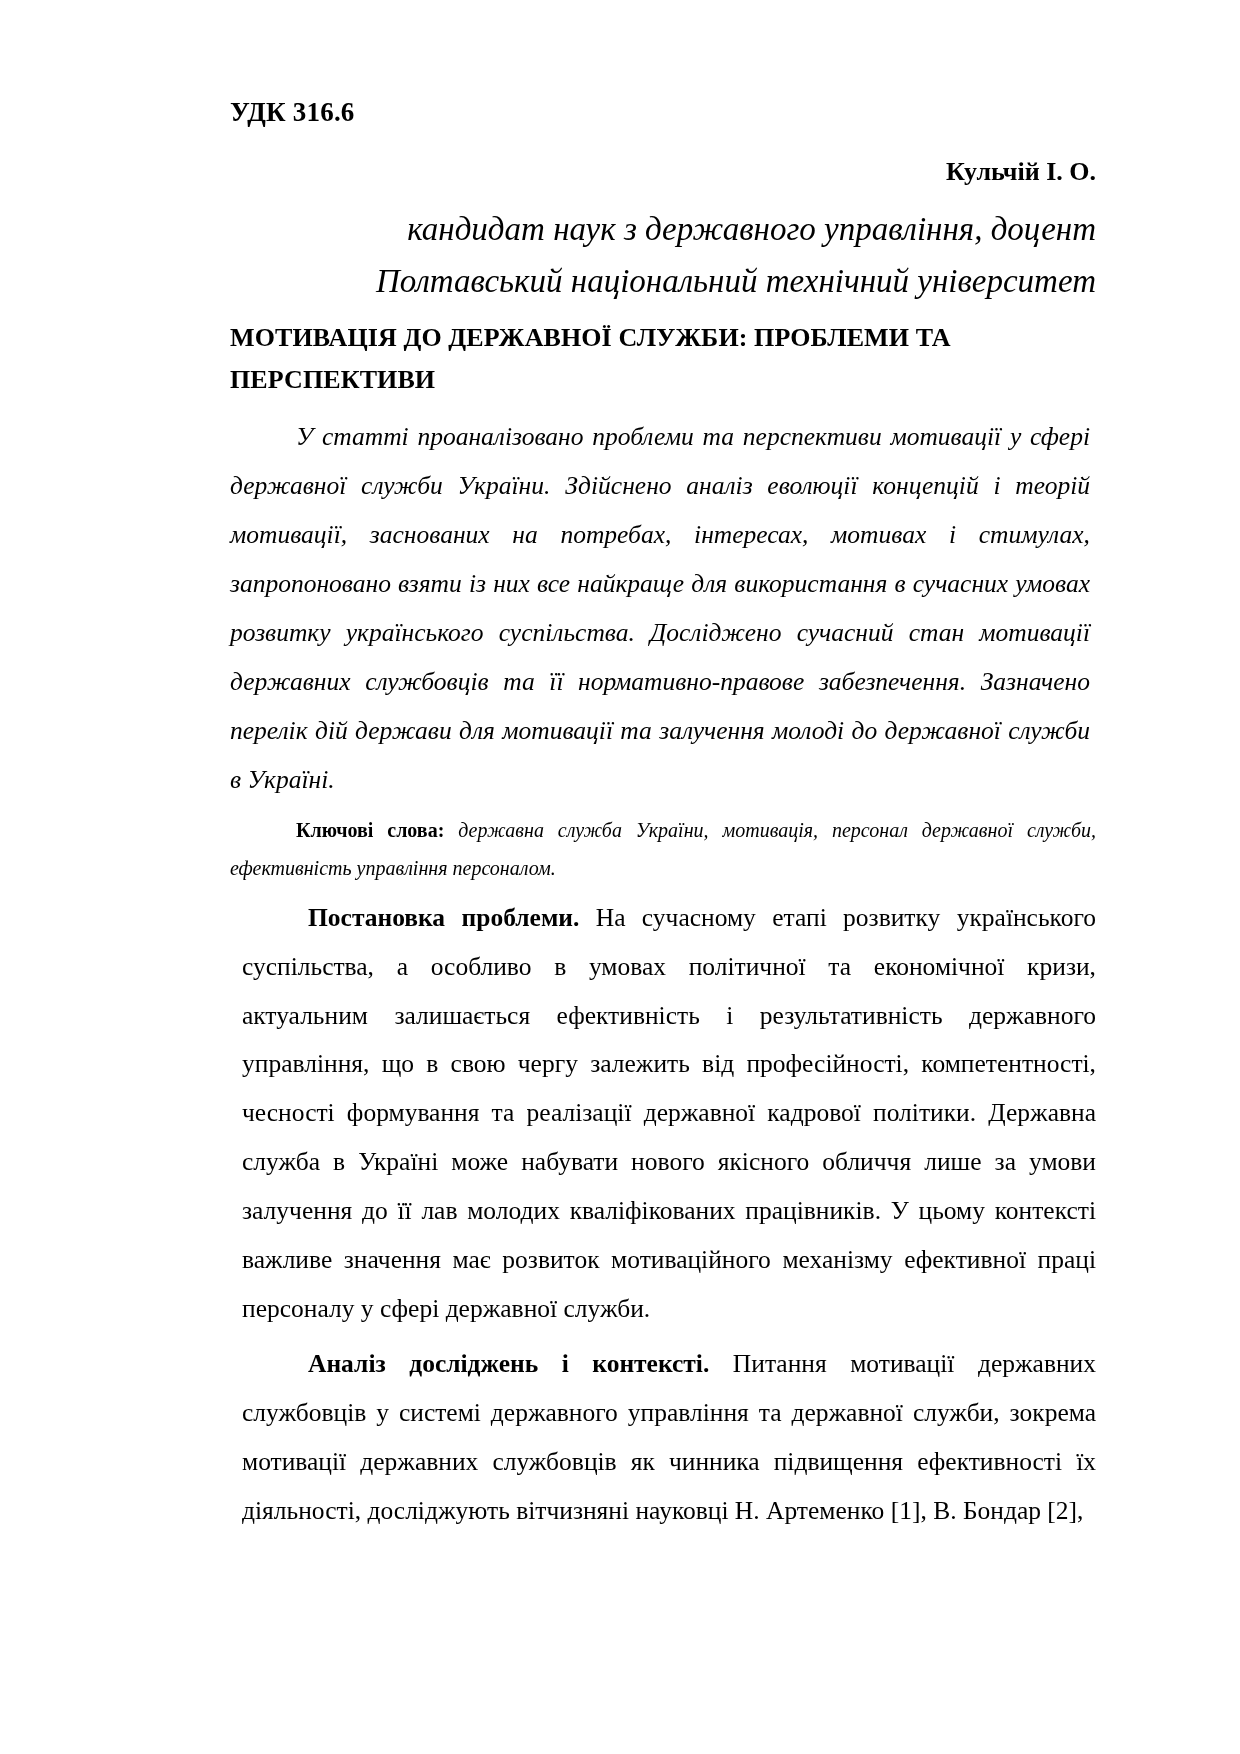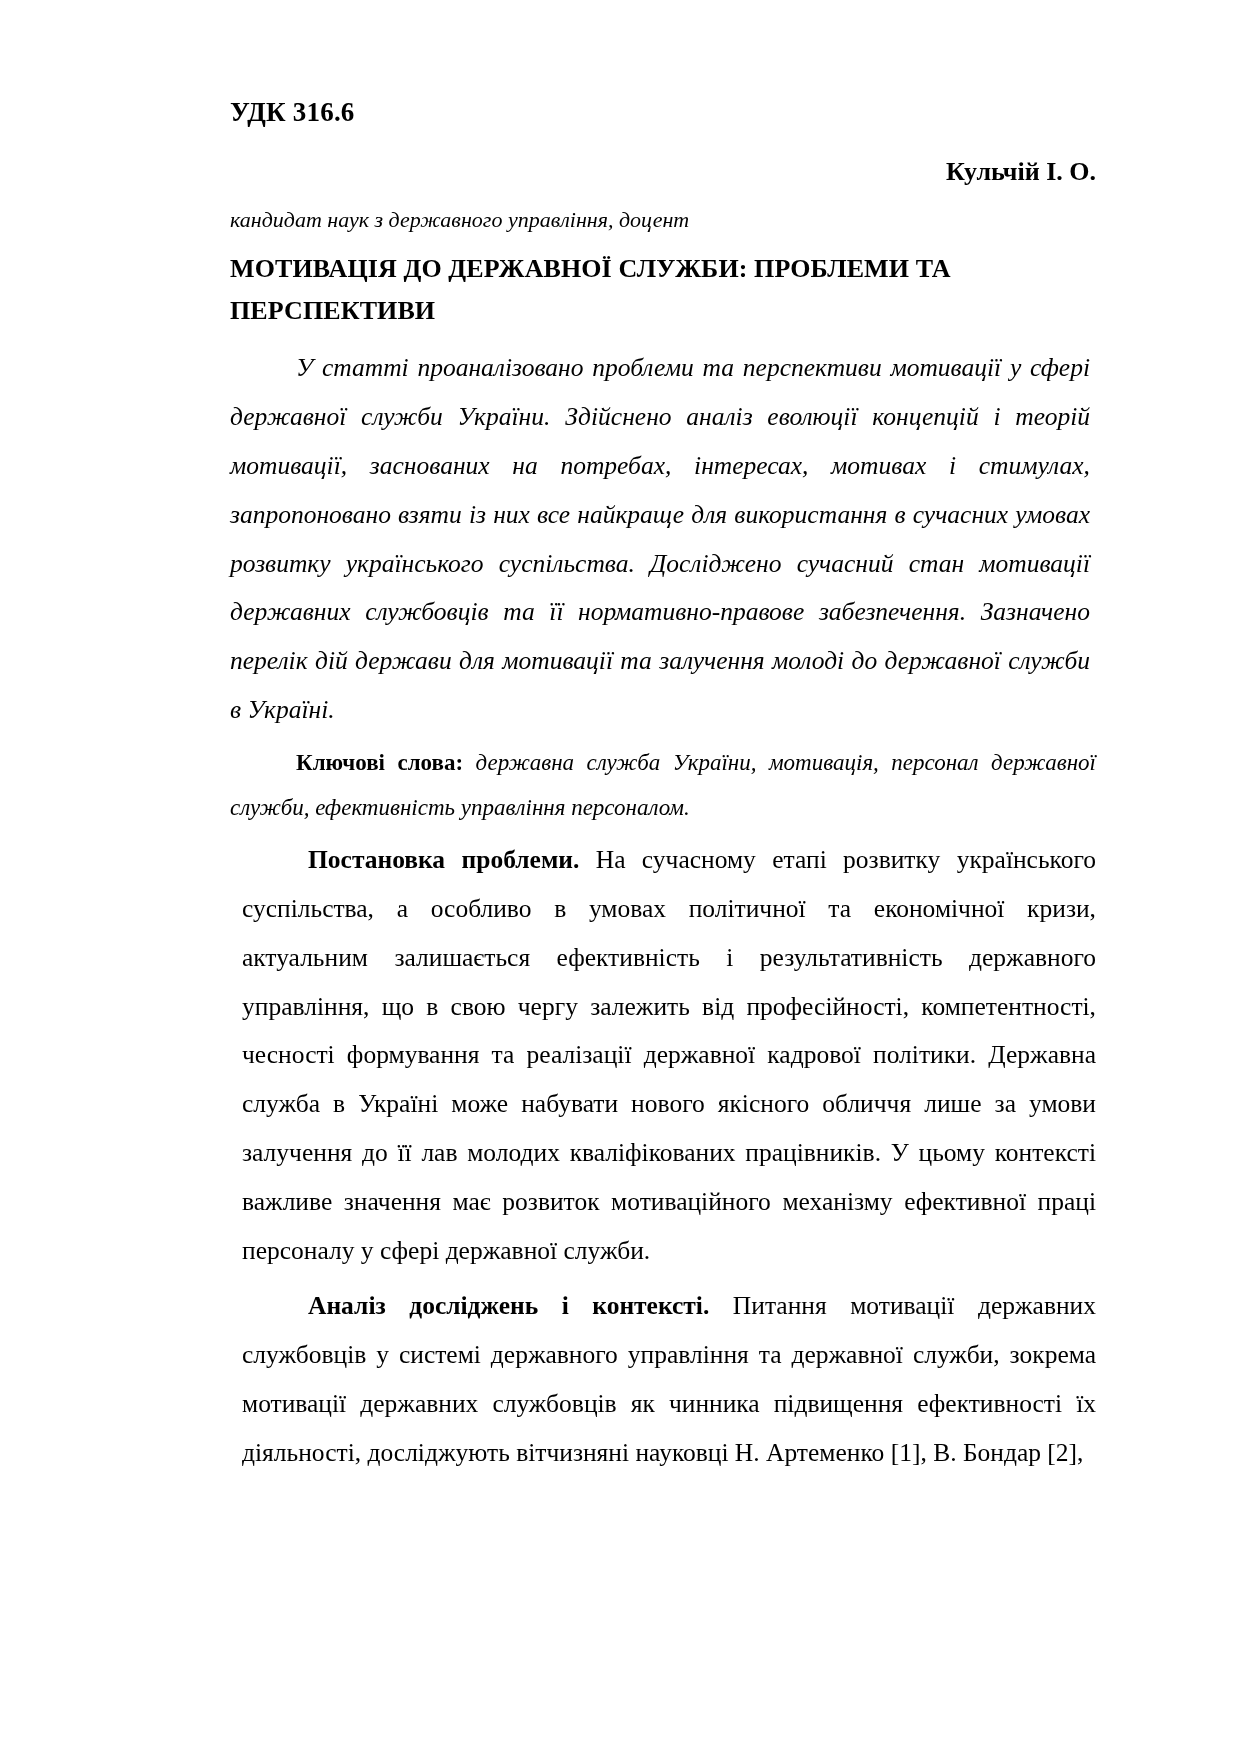--- a/index.html
+++ b/index.html
@@ -39,23 +39,23 @@
 
   
   .author {
     text-align: right;
     font-size: 26px;
     font-weight: bold;
     line-height: 1.5;
     margin: 0 0 12px 0;
   }
   .affil {
-    text-align: left;
+    text-align: right;
     font-style: italic;
-    font-size: 22px;
+    font-size: 33px;
     line-height: 1.58;
     margin: 0;
   }
   .doc-title {
     text-align: left;
     font-size: 26px;
     font-weight: bold;
     line-height: 1.62;
     margin: 10px 0 6px 0;
     letter-spacing: 0.1px;
@@ -66,21 +66,21 @@
     font-style: italic;
     font-size: 25.5px;
     line-height: 1.92;
     text-align: justify;
     text-indent: 66px;
     margin: 12px 6px 0 0;
     hyphens: none;
   }
   .keywords {
     font-style: italic;
-    font-size: 23px;
+    font-size: 20px;
     line-height: 1.92;
     text-align: justify;
     text-indent: 66px;
     margin: 6px 0 0 0;
     font-family: Liberation Serif, serif;
   }
   .kw-label {
     font-style: normal;
     font-weight: bold;
   }
@@ -103,20 +103,21 @@
 
 <div class="page">
   <div class="content">
 
     <div class="udc">УДК 316.6</div>
 
     <div class="author">Кульчій І. О.</div>
 
     <div class="affil">кандидат наук з державного управління, доцент</div>
 
+    <div class="affil">Полтавський національний технічний університет</div>
 
 
     <div class="doc-title">МОТИВАЦІЯ ДО ДЕРЖАВНОЇ СЛУЖБИ: ПРОБЛЕМИ ТА ПЕРСПЕКТИВИ</div>
 
     <p class="abstract">У статті проаналізовано проблеми та перспективи мотивації у сфері державної служби України. Здійснено аналіз еволюції концепцій і теорій мотивації, заснованих на потребах, інтересах, мотивах і стимулах, запропоновано взяти із них все найкраще для використання в сучасних умовах розвитку українського суспільства. Досліджено сучасний стан мотивації державних службовців та її нормативно-правове забезпечення. Зазначено перелік дій держави для мотивації та залучення молоді до державної служби в Україні.</p>
 
     <p class="keywords"><span class="kw-label">Ключові слова:</span><span> державна служба України, мотивація, персонал державної служби, ефективність управління персоналом.</span></p>
 
     <p class="body-par"><span class="run-in">Постановка проблеми.</span><span> На сучасному етапі розвитку українського суспільства, а особливо в умовах політичної та економічної кризи, актуальним залишається ефективність і результативність державного управління, що в свою чергу залежить від професійності, компетентності, чесності формування та реалізації державної кадрової політики. Державна служба в Україні може набувати нового якісного обличчя лише за умови залучення до її лав молодих кваліфікованих працівників. У цьому контексті важливе значення має розвиток мотиваційного механізму ефективної праці персоналу у сфері державної служби.</span></p>
 

